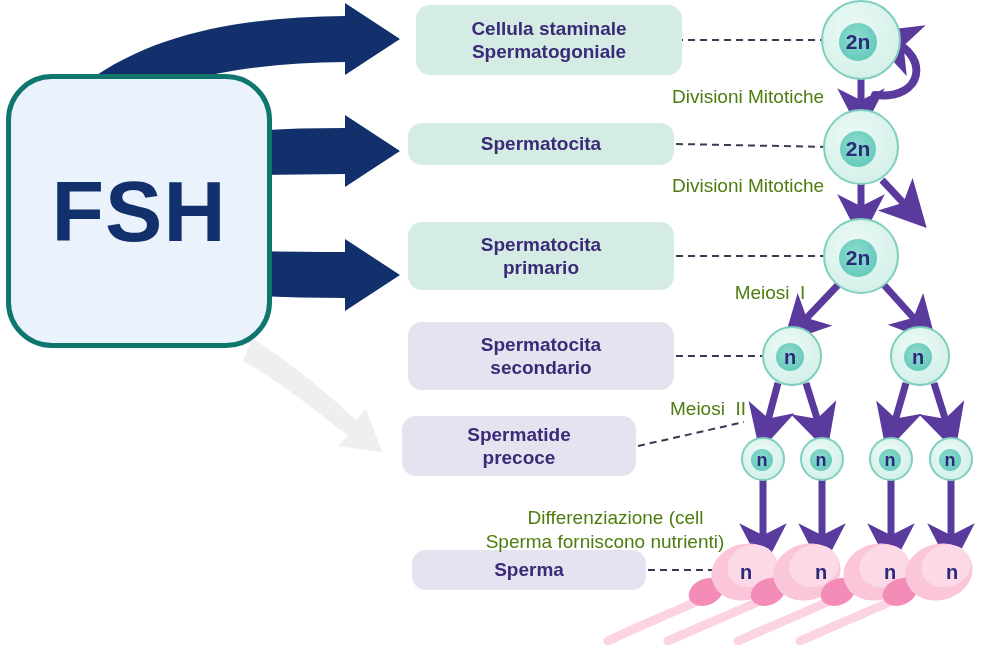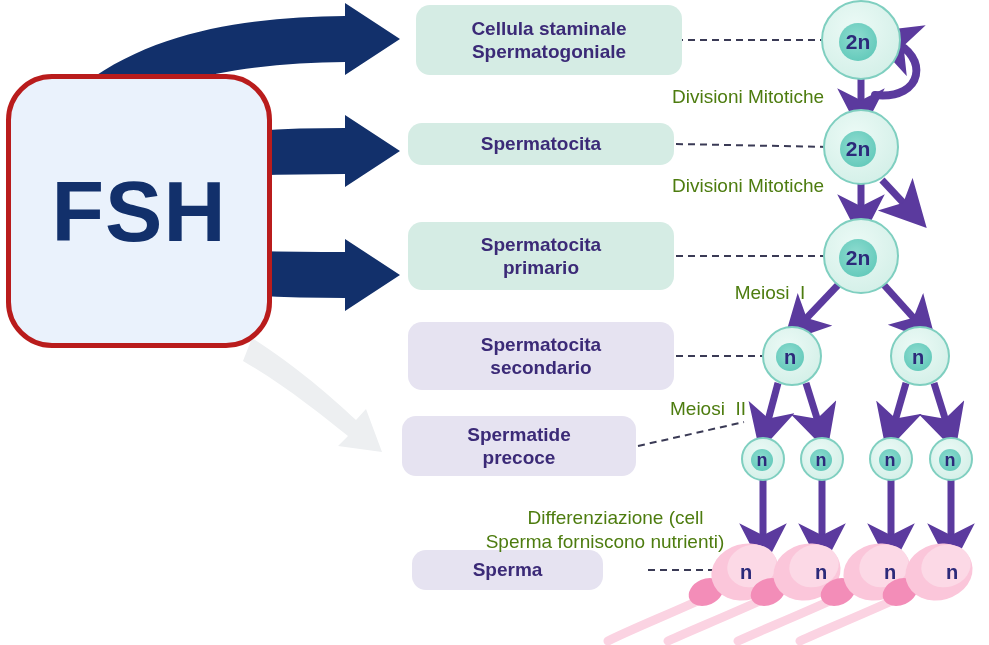--- a/index.html
+++ b/index.html
@@ -16,21 +16,21 @@
     overflow:hidden;
   }
   #vec{position:absolute;left:0;top:0;width:989px;height:645px;}
 
   
   .fsh-box{
     position:absolute;
     left:6px; top:74px;
     width:266px; height:274px;
     background:#eaf2fc;
-    border:5px solid #b91c1c;
+    border:5px solid #0f766e;
     border-radius:46px;
     box-sizing:border-box;
     display:flex;align-items:center;justify-content:center;
   }
   .fsh-label{
     font-size:86px;
     font-weight:bold;
     color:#12306b;
     letter-spacing:1px;
     line-height:1;
@@ -53,21 +53,21 @@
     padding:4px 10px;
   }
   .chip.teal{background:#d5ece4;}
   .chip.lav {background:#e6e3f1;}
 
   .chip-1{left:408px; top:5px;  width:266px; height:70px;margin-left:8px;}
   .chip-2{left:408px; top:123px;width:266px; height:42px;}
   .chip-3{left:408px; top:222px;width:266px; height:68px;}
   .chip-4{left:408px; top:322px;width:266px; height:68px;}
   .chip-5{left:402px; top:416px;width:234px; height:60px;}
-  .chip-6{left:412px; top:550px;width:191px; height:40px;}
+  .chip-6{left:412px; top:550px;width:234px; height:40px;}
 
   
   .ann{
     position:absolute;
     color:#4d7c0f;
     font-size:19px;
     font-weight:normal;
     text-align:center;
     line-height:1.25;
     white-space:pre;

